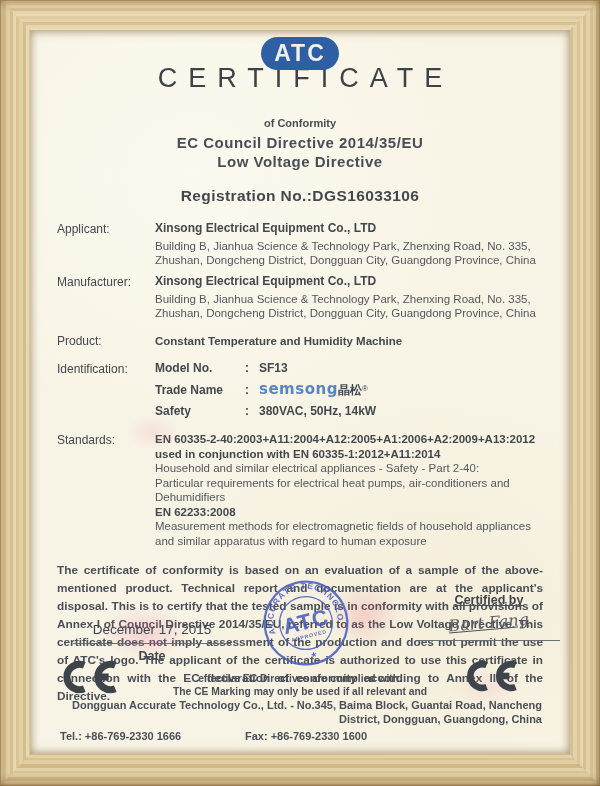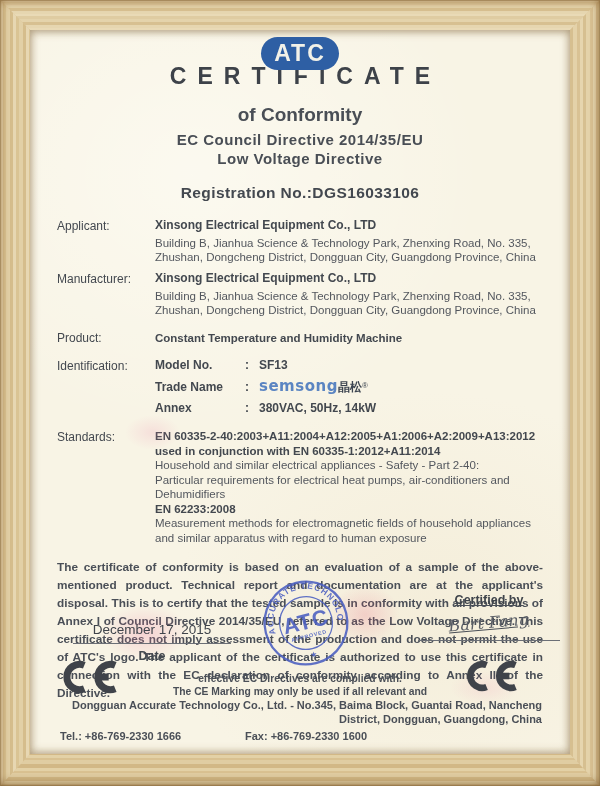--- a/index.html
+++ b/index.html
@@ -66,24 +66,24 @@
   
   .cert-header{text-align:center;padding-top:7px;}
   .atc-pill{
     display:inline-flex;align-items:center;justify-content:center;
     width:78px;height:33px;border-radius:17px;background:#2e5fa4;
     color:#f2f1e8;font-weight:bold;font-size:23px;letter-spacing:2px;
     position:relative;z-index:2;
   }
   .cert-title{
     margin-top:-7px;position:relative;z-index:1;
-    font-size:23px;font-weight:bold;color:#3d4249;
+    font-size:27px;font-weight:normal;color:#3d4249;
     letter-spacing:11px;text-indent:11px;
   }
-  .of-conformity{margin-top:14px;font-size:19px;font-weight:bold;color:#494e55;}
+  .of-conformity{margin-top:23px;font-size:11px;font-weight:bold;color:#494e55;}
   .directive1{margin-top:5px;font-size:15px;font-weight:bold;color:#494e55;letter-spacing:.5px;}
   .directive2{margin-top:2px;font-size:15px;font-weight:bold;color:#494e55;letter-spacing:.5px;}
   .registration{margin-top:17px;font-size:15.5px;font-weight:bold;color:#43484f;letter-spacing:.4px;}
 
   
   .rows{padding:0 27px;margin-top:16px;}
   .row{display:flex;align-items:flex-start;}
   .row + .row{margin-top:7px;}
   .row .lbl{width:98px;flex:0 0 98px;font-weight:normal;font-size:12px;color:#43484f;padding-top:1px;}
   .row .val{flex:1;font-size:11.5px;line-height:14px;}
@@ -188,21 +188,21 @@
           <span class="sv">SF13</span>
         </div>
         <div class="subrow">
           <span class="sl">Trade Name</span>
           <span class="colon">:</span>
           <span>
             <span class="semsong">semsong</span><span class="cjk">晶松</span><span class="regmark">®</span>
           </span>
         </div>
         <div class="subrow">
-          <span class="sl">Annex</span>
+          <span class="sl">Safety</span>
           <span class="colon">:</span>
           <span class="sv">380VAC, 50Hz, 14kW</span>
         </div>
       </div>
     </div>
 
     <div class="row">
       <div class="lbl">Standards:</div>
       <div class="val standards">
         <div class="std b">EN 60335-2-40:2003+A11:2004+A12:2005+A1:2006+A2:2009+A13:2012 used in conjunction with EN 60335-1:2012+A11:2014</div>

